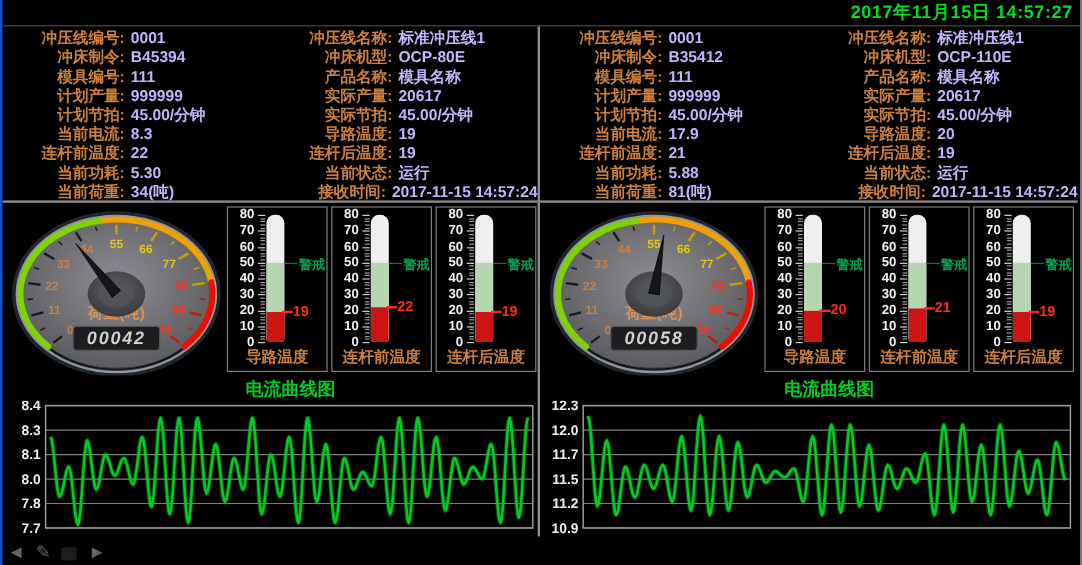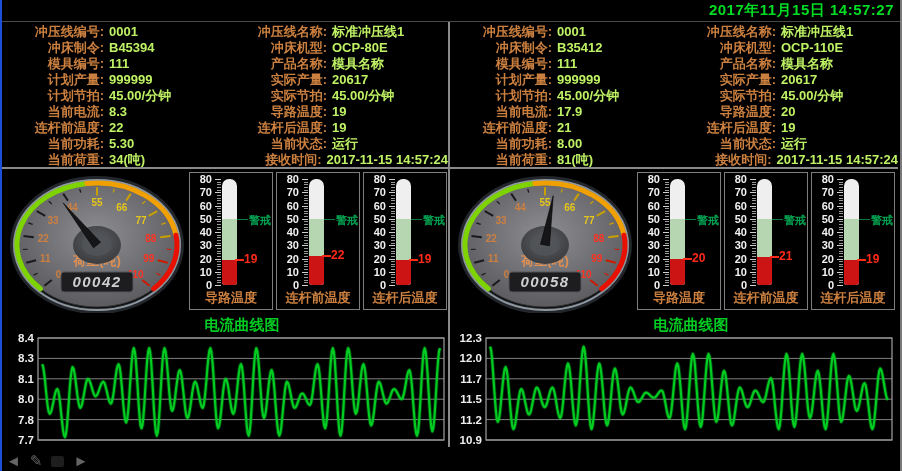--- a/index.html
+++ b/index.html
@@ -15,21 +15,21 @@
                align-items:center; justify-content:space-between; padding:0 90px 0 85px; }
   .status-item { font-size:15px; }
   
   #main { display:flex; height:425px; }
   .machine-col { width:448px; height:425px; }
   .machine-col:first-child { border-right:2px solid #8a8a8a; }
   .info { height:147px; border-bottom:2px solid #8a8a8a; display:flex; padding:2px 0 1px 0; }
   .info-col { width:50%; display:flex; flex-direction:column; justify-content:space-around; }
   .info-row { display:flex; height:16px; line-height:16px; font-size:13px; }
   .info-row .lbl { width:102px; text-align:right; color:#cc8040; white-space:nowrap; }
-  .info-row .val { margin-left:5px; color:#bef264; white-space:nowrap; }
+  .info-row .val { margin-left:5px; color:#c4b5fd; white-space:nowrap; }
   
   .gauges { height:146px; display:flex; align-items:flex-start; }
   .gauge-svg { width:182px; height:142px; margin:2px 0 0 2px; }
   .thermo { position:relative; width:84px; height:138px; margin:3px 0 0 3px;
             border:1px solid #7d7d7d; background:#000; }
   .t-num { position:absolute; width:20px; text-align:right; color:#f2f2f2; font-size:11px; height:10px; line-height:10px; }
   .t-tick { position:absolute; background:#cfcfcf; height:1px; }
   .t-tube { position:absolute; left:32px; top:6px; width:15px; height:106px;
             border-radius:7px 7px 3px 3px; overflow:hidden; background:#efefef; }
   .t-seg { position:absolute; left:0; width:100%; }
@@ -427,21 +427,21 @@
             <div class="info-row">
               <span class="lbl">当前电流:</span>
               <span class="val">17.9</span>
             </div>
             <div class="info-row">
               <span class="lbl">连杆前温度:</span>
               <span class="val">21</span>
             </div>
             <div class="info-row">
               <span class="lbl">当前功耗:</span>
-              <span class="val">8.00</span>
+              <span class="val">5.88</span>
             </div>
             <div class="info-row">
               <span class="lbl">当前荷重:</span>
               <span class="val">81(吨)</span>
             </div>
           </div>
           <div class="info-col">
             <div class="info-row">
               <span class="lbl">冲压线名称:</span>
               <span class="val">标准冲压线1</span>

